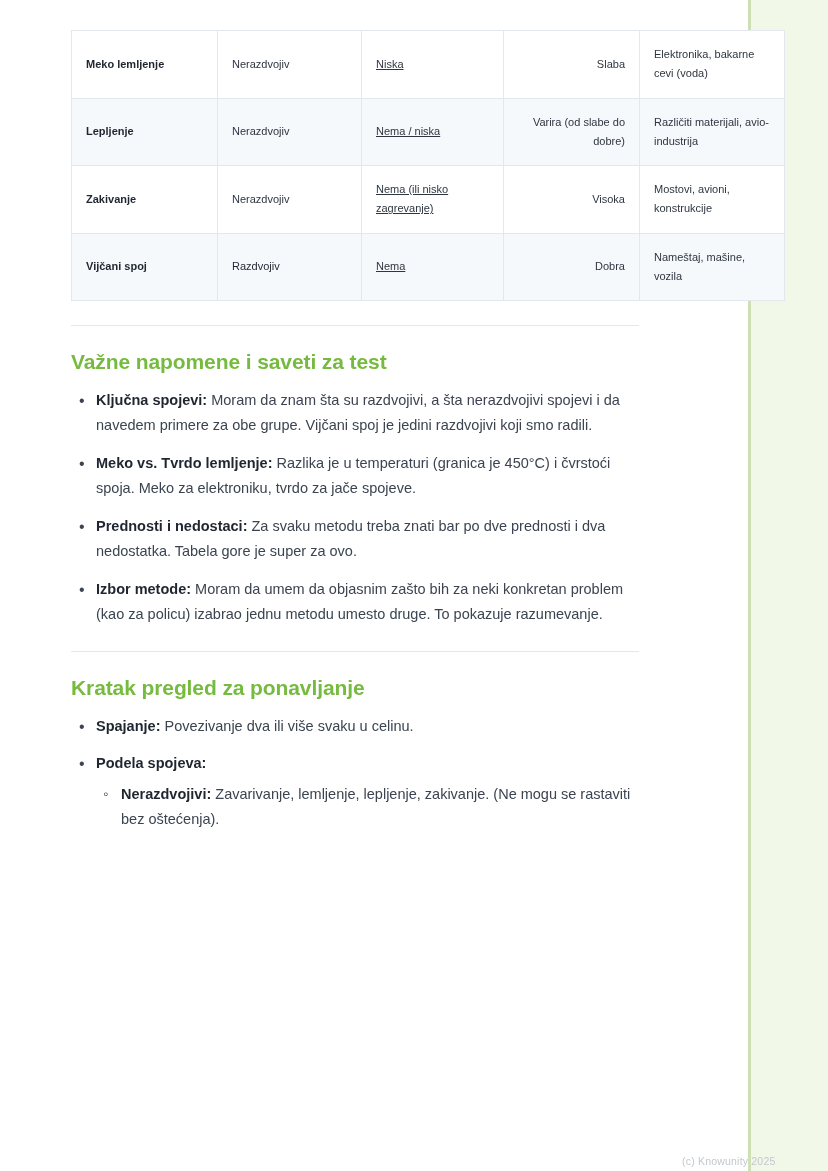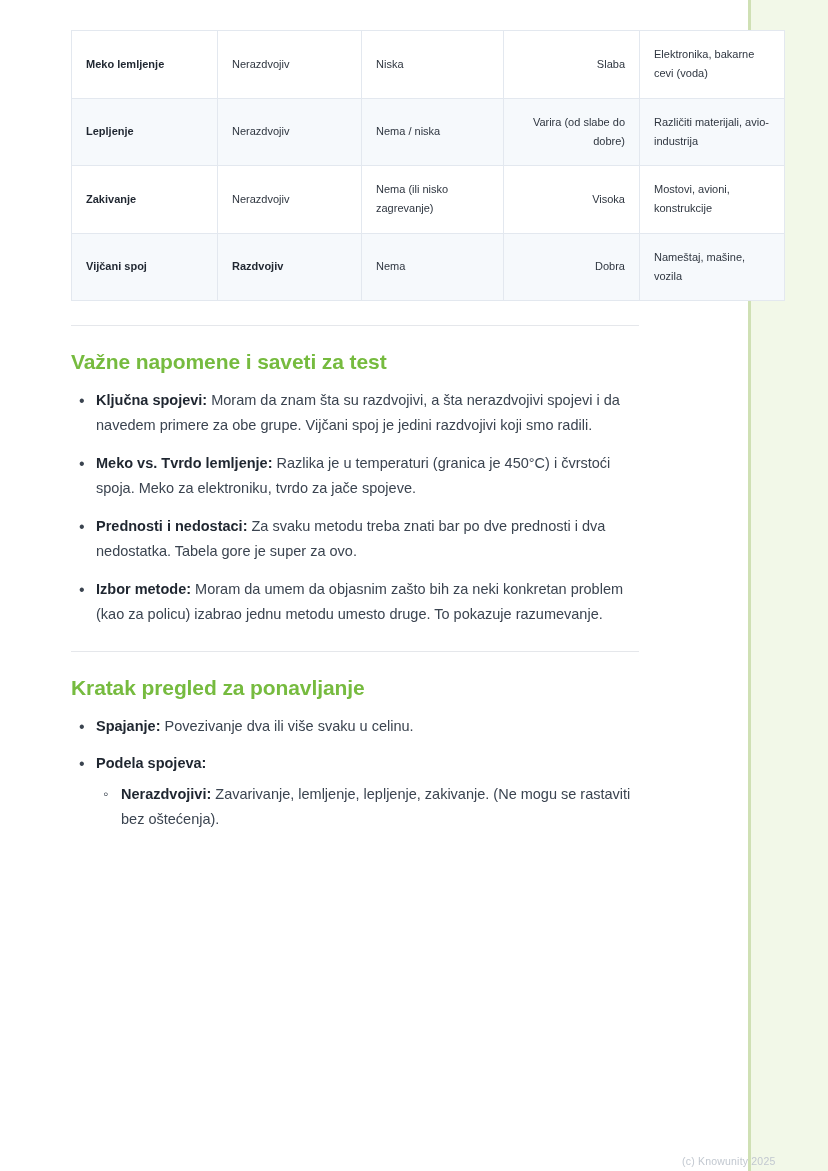--- a/index.html
+++ b/index.html
@@ -59,24 +59,24 @@
     font-size: 11px;
     line-height: 1.75;
     color: #2f3640;
     background: #ffffff;
   }
   table.spec tr.alt td {
     background: #f6f9fc;
   }
   table.spec td.c0 { width: 117px; font-weight: bold; color: #1f2630; }
   table.spec td.c1 { width: 115px; }
-  table.spec td.c2 { width: 113px; }
+  table.spec td.c2 { width: 113px; text-decoration: underline; }
   table.spec td.c3 { width: 107px; text-align: right; }
   table.spec td.c4 { width: 116px; }
-  table.spec td.bold { font-weight: bold; color: #1f2630; }
+  table.spec td.bold { font-weight: normal; color: #1f2630; }
 
   .hr {
     border: none;
     border-top: 1px solid #e5e7eb;
     margin: 24px 0 0 0;
     width: 568px;
   }
 
   h2.sec {
     color: #76bb3f;

